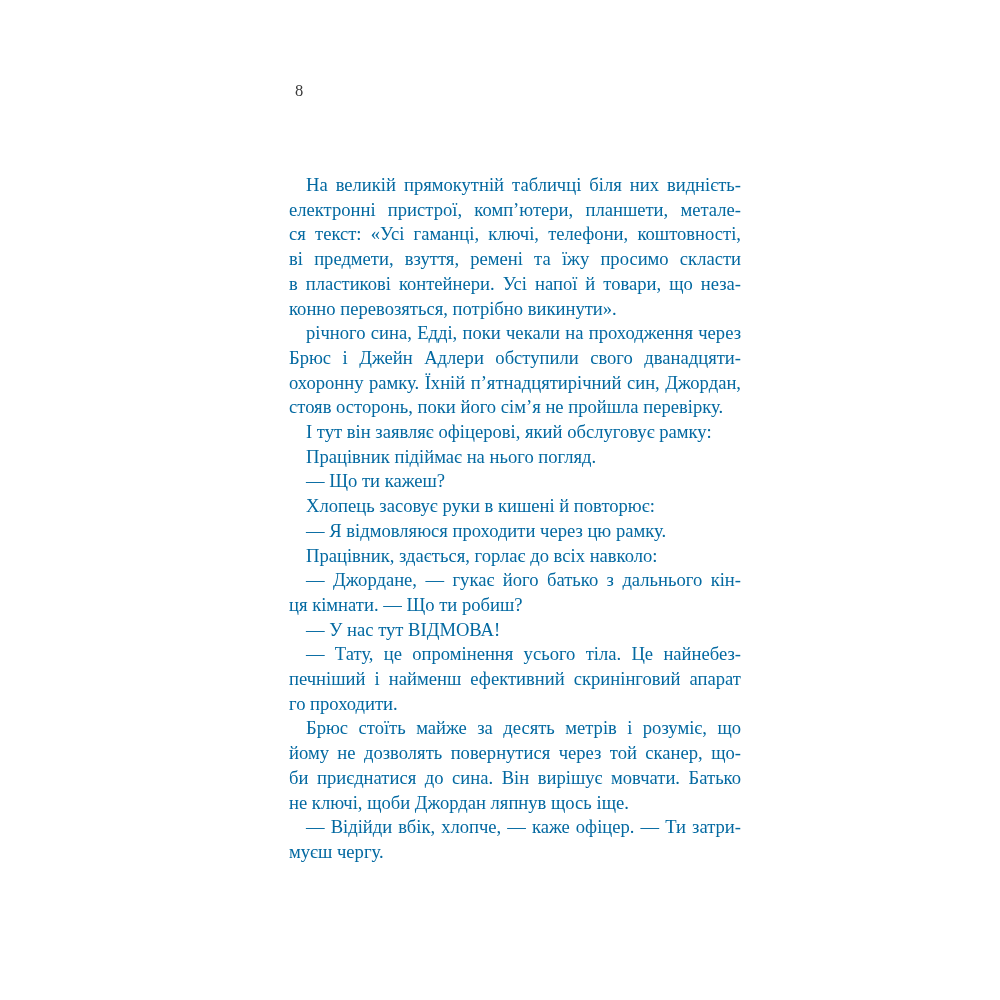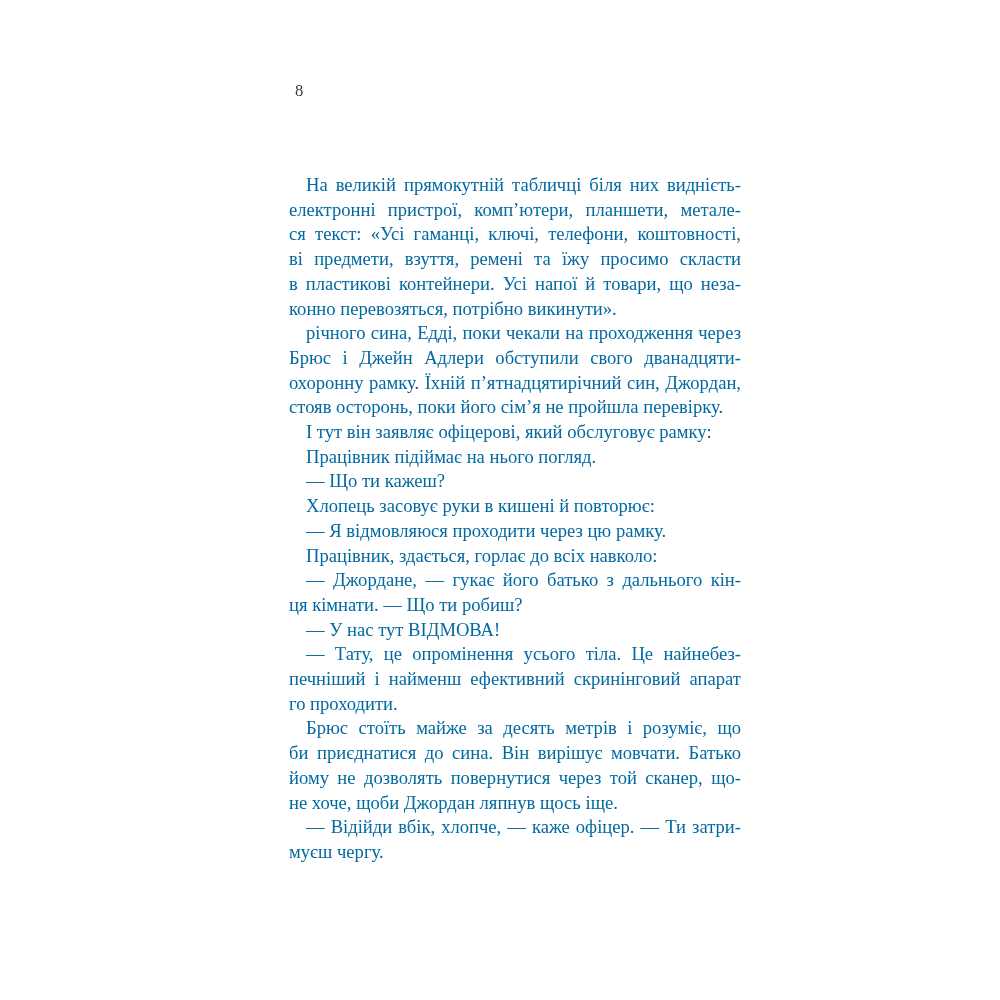--- a/index.html
+++ b/index.html
@@ -116,23 +116,23 @@
 
 
     <p class="para">
       <span class="line">— Тату, це опромінення усього тіла. Це найнебез-</span>
       <span class="line">печніший і найменш ефективний скринінговий апарат</span>
       <span class="line">го проходити.</span>
     </p>
 
     <p class="para">
       <span class="line">Брюс стоїть майже за десять метрів і розуміє, що</span>
+      <span class="line">йому не дозволять повернутися через той сканер, що-</span>
       <span class="line">би приєднатися до сина. Він вирішує мовчати. Батько</span>
-      <span class="line">йому не дозволять повернутися через той сканер, що-</span>
-      <span class="line">не хоче, щоби Джордан ляпнув щось іще.</span>
+      <span class="line">не ключі, щоби Джордан ляпнув щось іще.</span>
     </p>
 
     <p class="para">
       <span class="line">— Відійди вбік, хлопче, — каже офіцер. — Ти затри-</span>
       <span class="line">муєш чергу.</span>
     </p>
 
   </div>
 </div>
 

